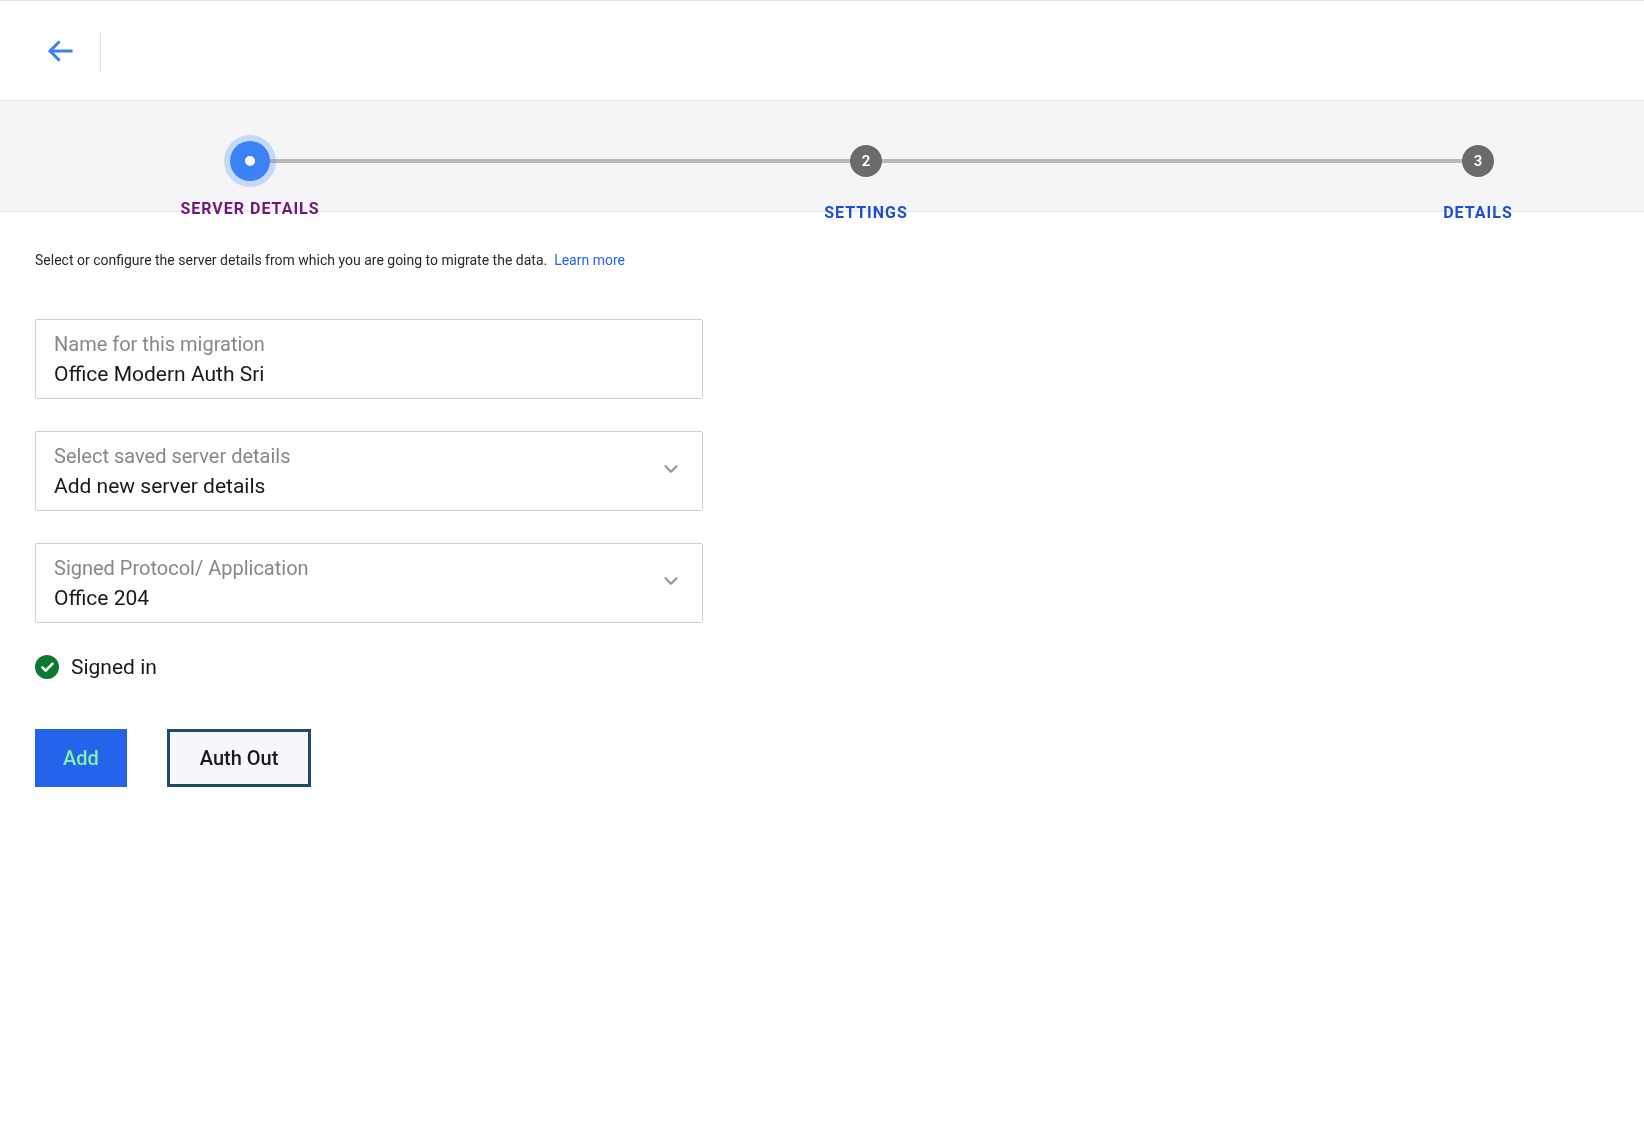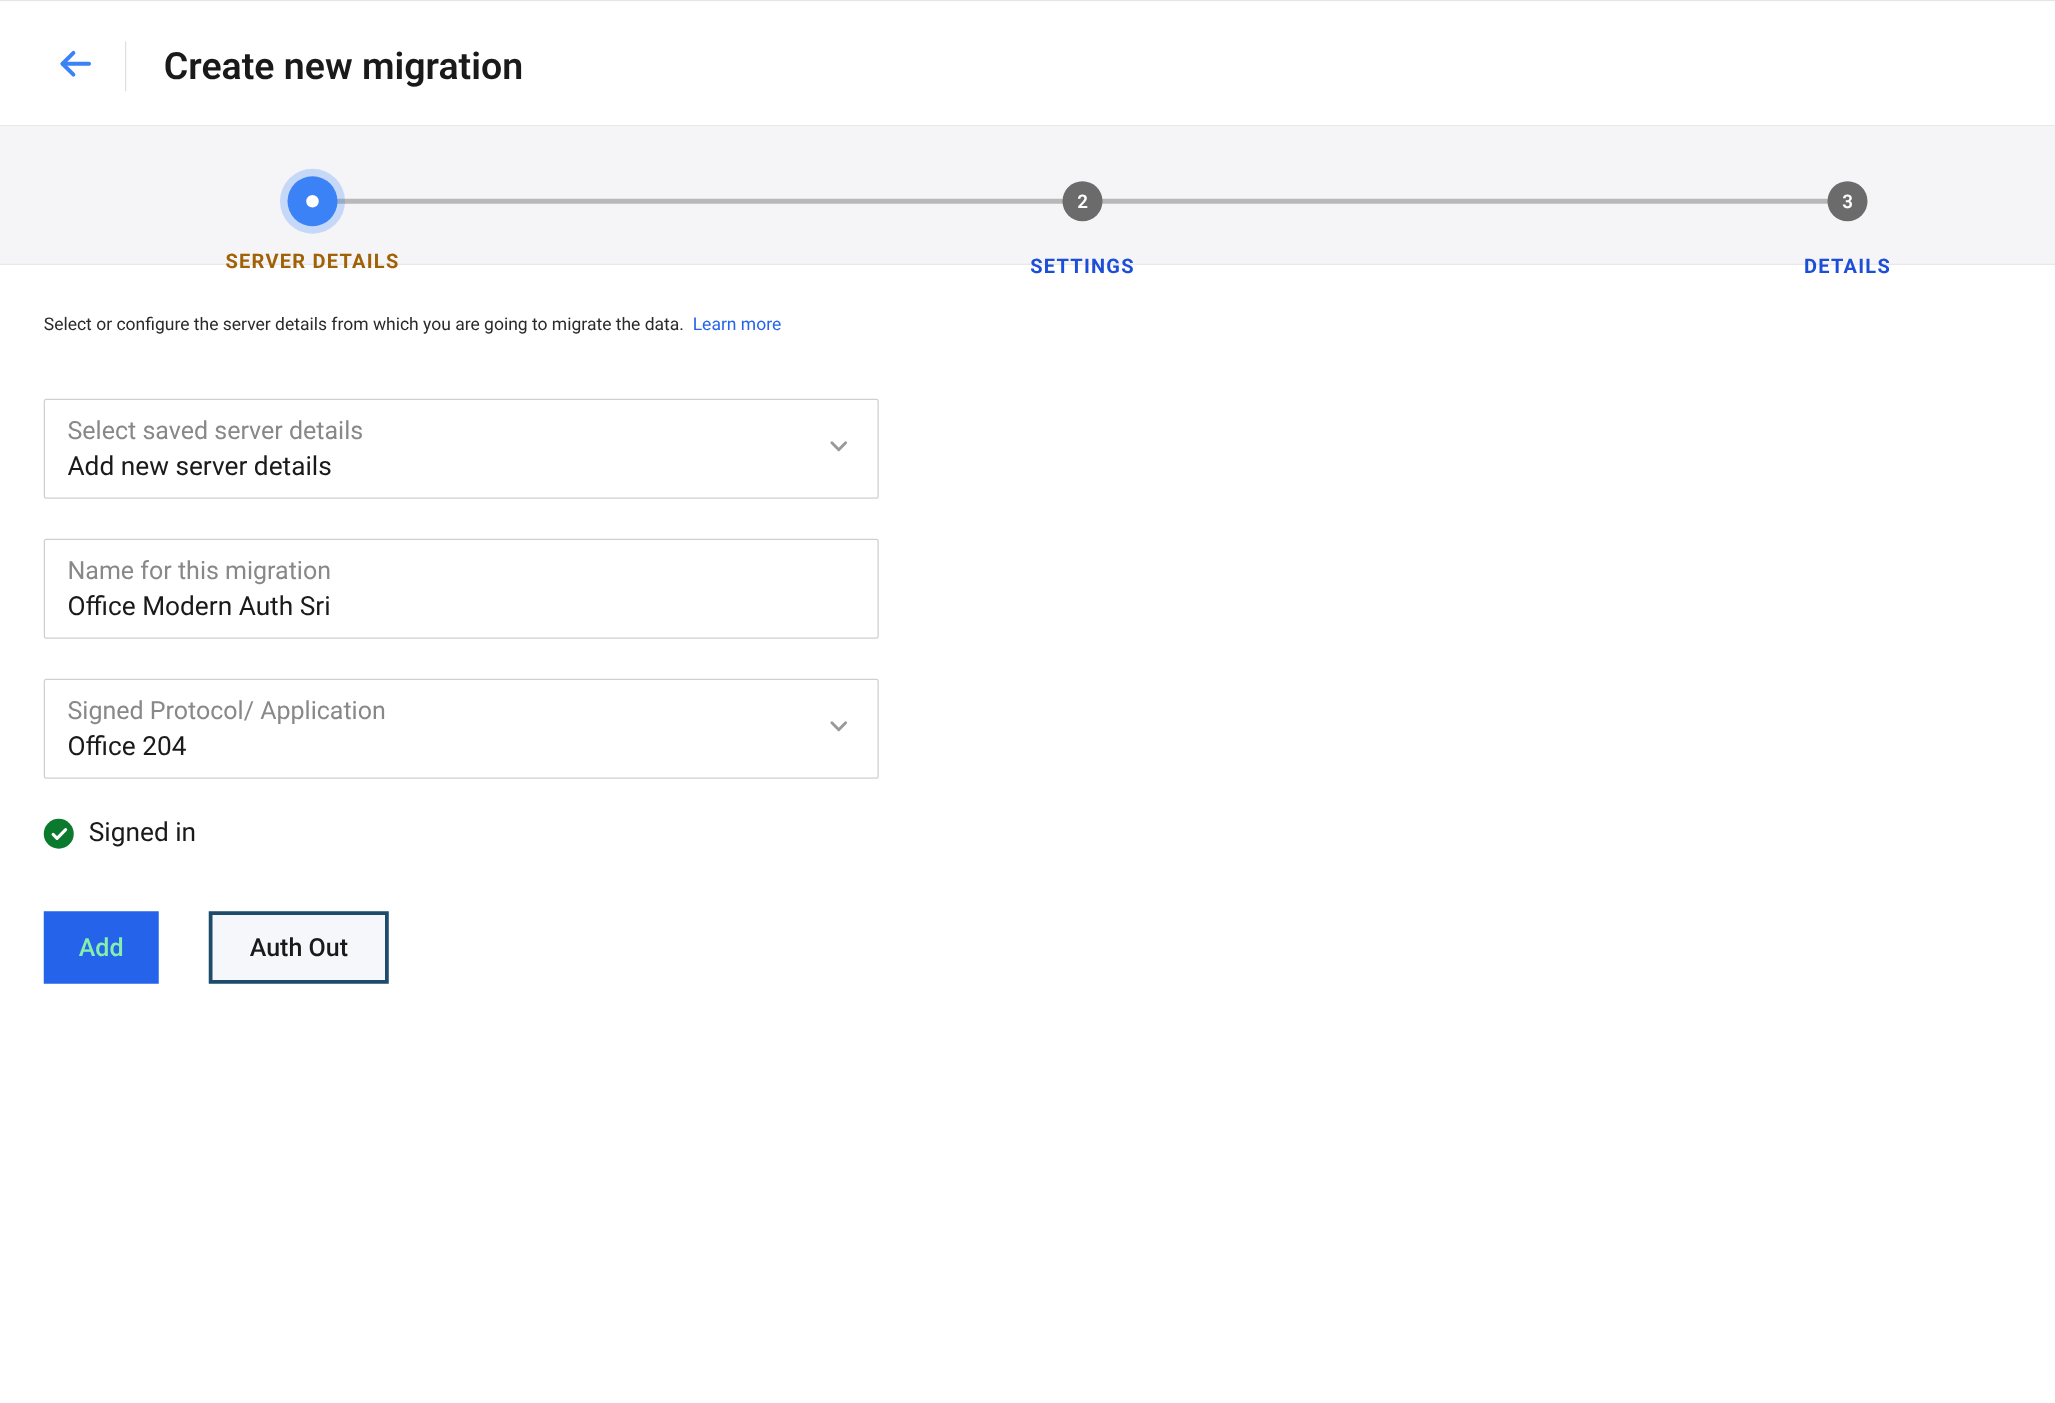--- a/index.html
+++ b/index.html
@@ -91,21 +91,21 @@
       margin-top: 18px;
       font-size: 16px;
       font-weight: 700;
       letter-spacing: 1px;
       color: #1d4ed8;
       white-space: nowrap;
       position: absolute;
       top: 40px;
     }
     .step-label.active {
-      color: #a16207;
+      color: #701a75;
     }
     .step-line {
       flex: 1;
       height: 4px;
       background: #b8b8b8;
       margin: 0 -2px;
       z-index: 1;
     }
     .content {
       padding: 40px 35px;
@@ -198,21 +198,20 @@
 <body>
 
 <div class="header">
   <div class="back-arrow">
     <svg viewBox="0 0 24 24" fill="none" stroke="currentColor" stroke-width="2.5" stroke-linecap="round" stroke-linejoin="round">
       <line x1="21" y1="12" x2="4" y2="12"></line>
       <polyline points="11 19 4 12 11 5"></polyline>
     </svg>
   </div>
   <div class="divider-v"></div>
-  <h1 class="page-title">Create new migration</h1>
 </div>
 
 <div class="stepper-bar">
   <div class="stepper">
     <div class="step" style="margin-left: 130px;">
       <div class="step-circle active"></div>
       <div class="step-label active">SERVER DETAILS</div>
     </div>
     <div class="step-line"></div>
     <div class="step">
@@ -225,37 +224,37 @@
       <div class="step-label">DETAILS</div>
     </div>
   </div>
 </div>
 
 <div class="content">
   <p class="instruction">
     <span>Select or configure the server details from which you are going to migrate the data.</span>
     &nbsp;<span class="learn-more">Learn more</span>
   </p>
+
+  <div class="field-group">
+    <div class="field-label">Name for this migration</div>
+    <div class="field-value">Office Modern Auth Sri</div>
+  </div>
 
   <div class="field-group">
     <div class="field-label">Select saved server details</div>
     <div class="field-value">Add new server details</div>
     <div class="chevron-down">
       <svg viewBox="0 0 24 24" fill="none" stroke="currentColor" stroke-width="2.5" stroke-linecap="round" stroke-linejoin="round">
         <polyline points="6 9 12 15 18 9"></polyline>
       </svg>
     </div>
   </div>
 
   <div class="field-group">
-    <div class="field-label">Name for this migration</div>
-    <div class="field-value">Office Modern Auth Sri</div>
-  </div>
-
-  <div class="field-group">
     <div class="field-label">Signed Protocol/ Application</div>
     <div class="field-value">Office 204</div>
     <div class="chevron-down">
       <svg viewBox="0 0 24 24" fill="none" stroke="currentColor" stroke-width="2.5" stroke-linecap="round" stroke-linejoin="round">
         <polyline points="6 9 12 15 18 9"></polyline>
       </svg>
     </div>
   </div>
 
   <div class="status-row">

